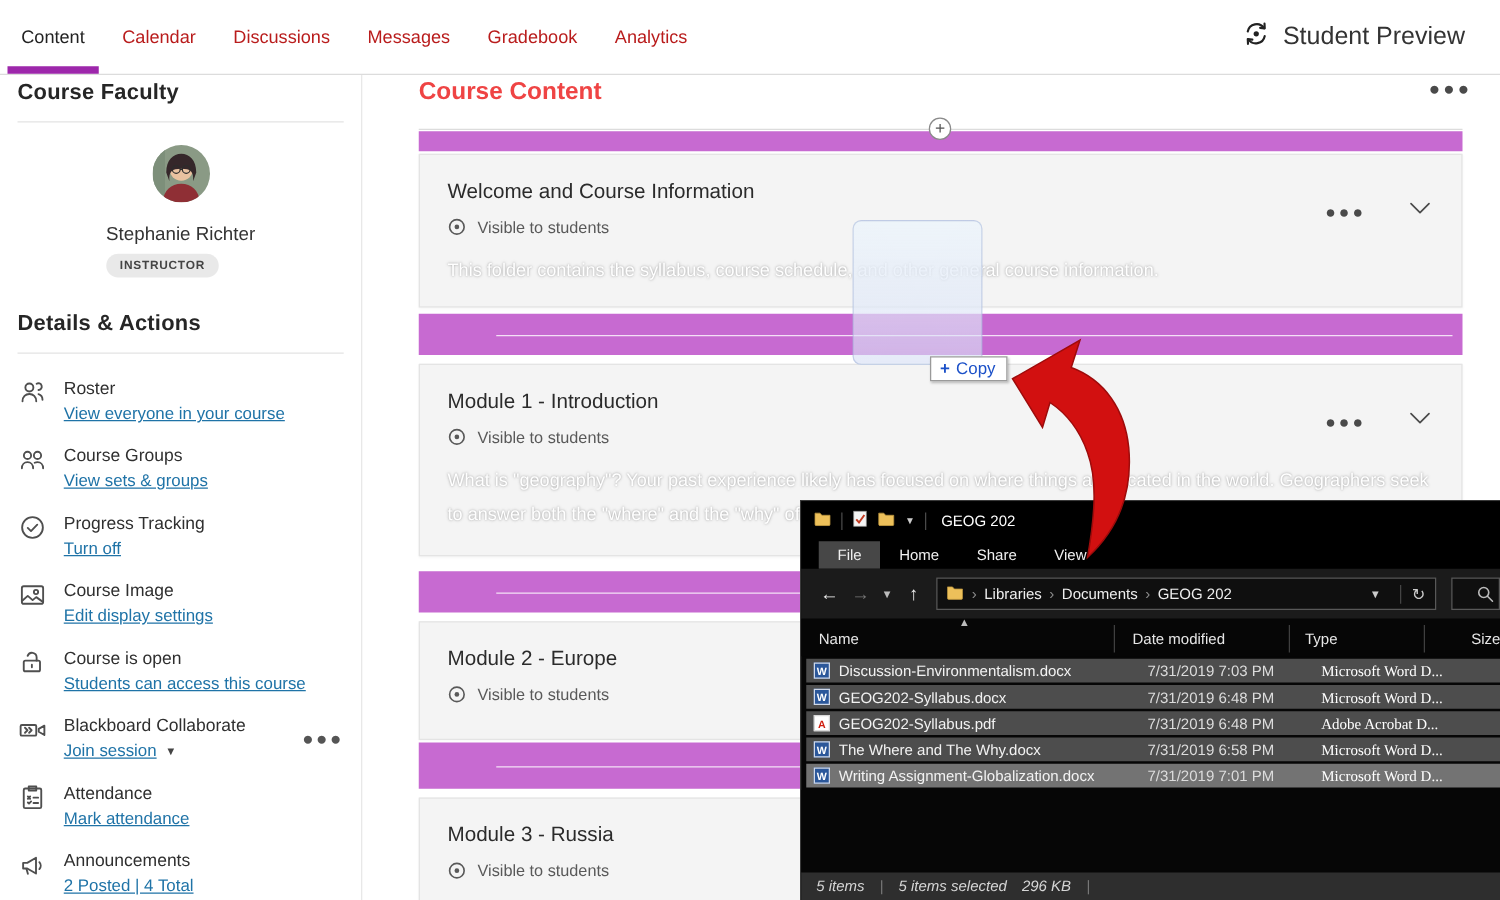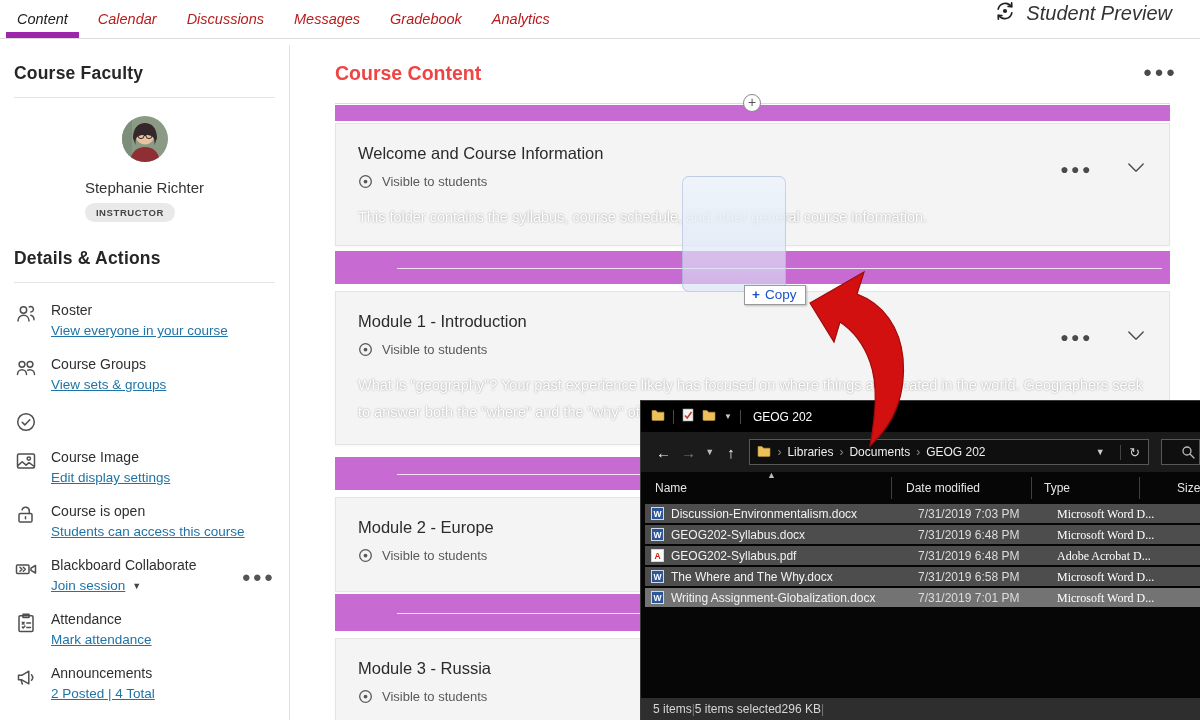--- a/index.html
+++ b/index.html
@@ -1,21 +1,21 @@
 <!DOCTYPE html>
 <html style="--accent-purple: #9d27ab; --drop-purple: #c76ad1; --link-blue: #1f73a7; --copy-blue: #1b50c8; --arrow-red: #d21010;"><head>
 <meta charset="utf-8">
 <style>
   * { margin:0; padding:0; box-sizing:border-box; }
   html,body { width:1200px; height:720px; overflow:hidden; background:#fff;
               font-family:"Liberation Sans", sans-serif; }
 
   
-  .topnav { position:absolute; left:0; top:0; width:1200px; height:39px; background:#fff;
-            border-bottom:1px solid #dcdcdc; display:flex; align-items:flex-start; z-index:5;font-style:italic; }
+  .topnav { position:absolute; left:0; top:0; width:1200px; height:60px; background:#fff;
+            border-bottom:1px solid #dcdcdc; display:flex; align-items:center; z-index:5; }
   .tabs { display:flex; height:100%; align-items:center; padding-left:2px; }
   .tab { position:relative; height:100%; display:flex; align-items:center; padding:0 15px;
          font-size:14.5px; color:#b91c1c; cursor:pointer; }
   .tab.active { color:#222; }
   .tab.active::after { content:""; position:absolute; left:4px; right:4px; bottom:0; height:6px;
                        background:var(--accent-purple); }
   .preview { margin-left:auto; display:flex; align-items:center; gap:10px; padding-right:28px;
              font-size:20px; color:#333; }
 
   
@@ -108,22 +108,22 @@
   .row.row-focus { background:#737373; }
   .row span { position:absolute; top:3px; white-space:nowrap; }
   .fi { position:absolute; left:6px; top:3px; width:13px; height:13px; font-size:8.5px; font-weight:700;
         text-align:center; line-height:13px; }
   .fi.word-file-icon { background:#2b579a; color:#fff; border:1px solid #cfd8e8; }
   .fi.pdf-file-icon { background:#fff; color:#cf1d0e; border:1px solid #d8d8d8; }
   .c-name { left:26px; color:#f2f2f2; }
   .c-date { left:273px; color:#dcdcdc; }
   .c-type { left:412px; color:#ffffff;font-family:Liberation Serif, serif; }
   .ex-fill { flex:1; background:#060606; }
-  .ex-status { height:22px; background:#2e2e2e; display:flex; align-items:center; gap:0;
-               padding-left:12px; font-size:12px; color:#d6d6d6; }
+  .ex-status { height:22px; background:#2e2e2e; display:flex; align-items:center; gap:12px;
+               padding-left:12px; font-size:12px; color:#d6d6d6;font-style:italic; }
   .st-sep { color:#777; }
 
   svg.stroke-ic { fill:none; stroke:currentColor; stroke-width:1.5; stroke-linecap:round; stroke-linejoin:round; }
 </style>
 </head>
 <body>
 
 <div class="topnav">
   <div class="tabs">
   <div class="tab active">
@@ -220,20 +220,24 @@
 
   </div>
 
   <div class="sb-item">
     <span class="si-icon check-circle-icon">
           <svg class="stroke-ic" viewBox="0 0 24 24">
             <circle cx="12" cy="12" r="8.3"></circle>
             <path d="M8.2 12.3l2.6 2.6 5-5.2"></path>
           </svg>
         </span>
+    <div class="si-body">
+      <div class="si-label">Progress Tracking</div>
+      <span class="si-link">Turn off</span>
+    </div>
 
   </div>
 
   <div class="sb-item">
     <span class="si-icon image-icon">
           <svg class="stroke-ic" viewBox="0 0 24 24">
             <rect x="3.5" y="5" width="17" height="14" rx="1.5"></rect>
             <circle cx="14.8" cy="9.6" r="1.7"></circle>
             <path d="M3.8 16.6l4.4-3.9 3.9 3.4 2.9-2.4 5.3 3.8"></path>
           </svg>
@@ -425,20 +429,37 @@
       </span>
       <span>
         <svg width="14" height="12" viewBox="0 0 14 12">
             <path d="M1 1.5h4l1.5 1.7H13v7.3a1 1 0 0 1-1 1H2a1 1 0 0 1-1-1z" fill="#edc05a" stroke="#b9933c" stroke-width=".6"></path>
           </svg>
       </span>
       <span class="qa-caret">▼</span>
       <span class="vsep"></span>
       <span class="ex-title">GEOG 202</span>
     </div>
+    <div class="ex-ribbon">
+  <div class="rtab active">
+    <span>File</span>
+  </div>
+
+  <div class="rtab">
+    <span>Home</span>
+  </div>
+
+  <div class="rtab">
+    <span>Share</span>
+  </div>
+
+  <div class="rtab">
+    <span>View</span>
+  </div>
+</div>
     <div class="ex-navbar">
       <span class="nav-btn">←</span>
       <span class="nav-btn dim">→</span>
       <span class="nav-btn sm">▼</span>
       <span class="nav-btn">↑</span>
       <div class="addr-box">
         <span>
           <svg width="14" height="12" viewBox="0 0 14 12">
               <path d="M1 1.5h4l1.5 1.7H13v7.3a1 1 0 0 1-1 1H2a1 1 0 0 1-1-1z" fill="#edc05a" stroke="#b9933c" stroke-width=".6"></path>
             </svg>

